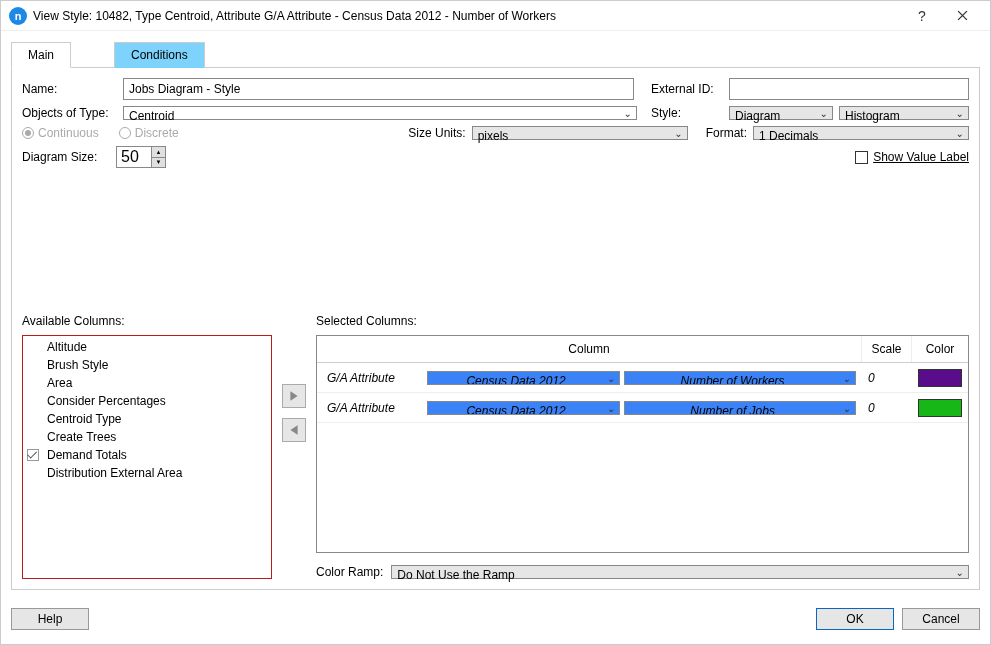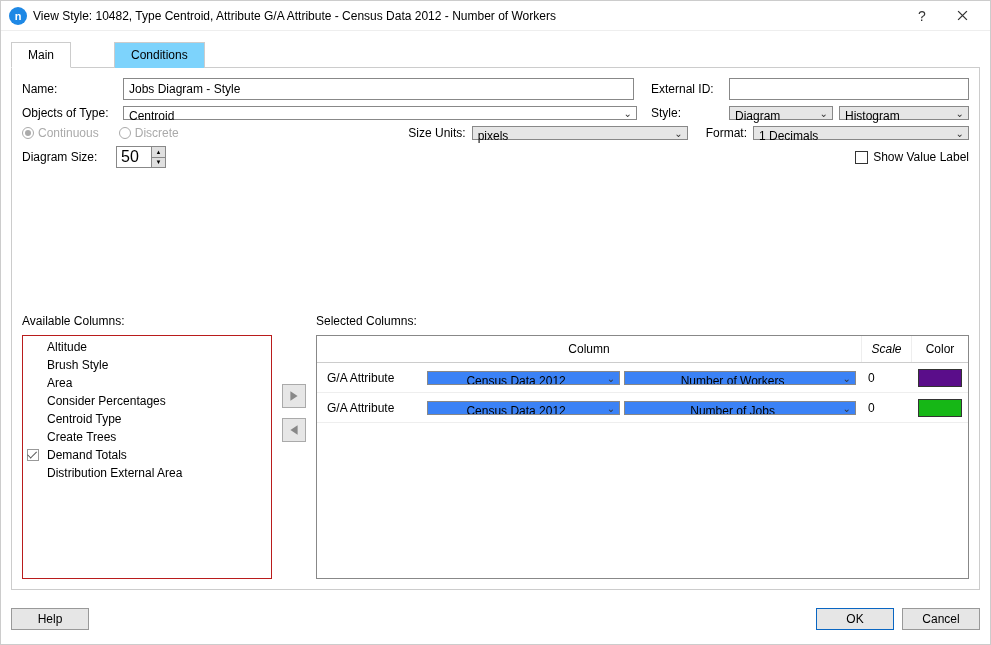--- a/index.html
+++ b/index.html
@@ -147,20 +147,21 @@
     content: "";
     width: 6px; height: 6px;
     background: #aaa;
     border-radius: 50%;
     position: absolute;
     top: 2px; left: 2px;
   }
   .checkbox {
     display: inline-flex;
     align-items: center;
+    text-decoration: underline;
   }
   .checkbox .box {
     width: 13px; height: 13px;
     border: 1px solid #333;
     margin-right: 5px;
     display: inline-block;
   }
   .section-gap { height: 140px; }
   .columns-row { display: flex; gap: 10px; }
   .listbox {
@@ -219,30 +220,30 @@
     display: flex;
     border-bottom: 1px solid #ccc;
   }
   .gh {
     padding: 6px 8px;
     text-align: center;
     border-right: 1px solid #eee;
   }
   .gh:last-child { border-right: none; }
   .gcol-column { flex: 1; }
-  .gcol-scale { width: 50px; font-style: italic; }
+  .gcol-scale { width: 50px; }
   .gcol-color { width: 56px; }
   .grid-body { flex: 1; }
   .grid-row {
     display: flex;
     border-bottom: 1px solid #eee;
     align-items: center;
     height: 30px;
   }
-  .gc { padding: 0 6px; display: flex; gap: 4px; }
+  .gc { padding: 0 6px; display: flex; gap: 4px; font-style: italic; }
   .gc.col-main { flex: 1; }
   .gc .colname { width: 100px; padding-left: 4px; }
   .gc .combo {
     background: #3b82f6;
     flex: 1;
     min-width: 0;
     text-align: center;
     overflow: hidden;
     white-space: nowrap;
   }
@@ -418,20 +419,26 @@
                   </div>
                 </div>
                 <div class="gc scale">0</div>
                 <div class="gc color">
                   <div class="swatch" style="background: rgb(22, 183, 22);"></div>
                 </div>
               </div>
             </div>
         </div>
 
+        <div class="color-ramp-row">
+          <span>Color Ramp:</span>
+          <div class="combo-wrap" style="flex:1">
+              <div class="combo" style="width:100%;text-align:left">Do Not Use the Ramp</div>
+            </div>
+        </div>
       </div>
     </div>
 
   </div>
 </div>
 
 <div class="footer">
   <div class="btn">Help</div>
   <span class="spacer"></span>
   <div class="btn primary">OK</div>

